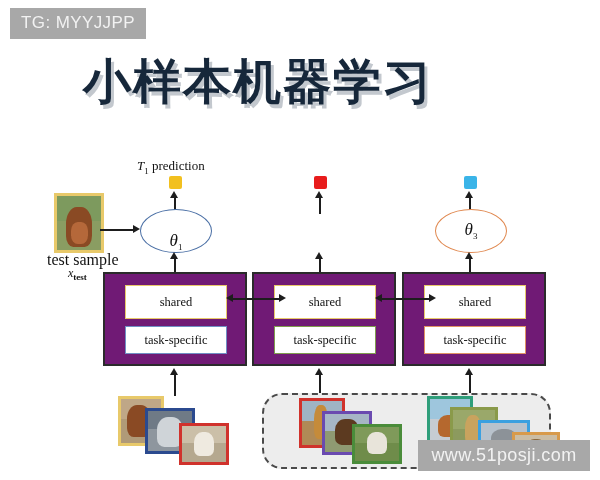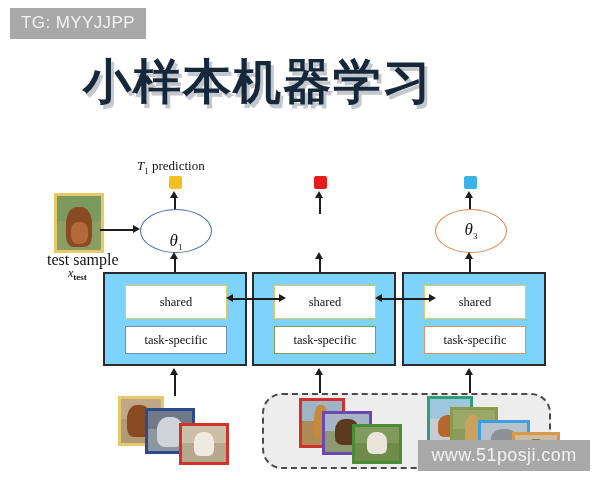--- a/index.html
+++ b/index.html
@@ -36,21 +36,21 @@
   .sub{font-size:9px;vertical-align:sub;font-style:normal;}
 
   .swatch{position:absolute;width:13px;height:13px;border-radius:2px;}
 
   .ell{
     position:absolute;border-radius:50%;background:#fff;
     display:flex;align-items:center;justify-content:center;
     font-size:17px;color:#111;
   }
 
-  .outerbox{position:absolute;border:2.2px solid #2b2b2b;background:#7dd3fc;}
+  .outerbox{position:absolute;border:2.2px solid #2b2b2b;background:#701a75;}
   .inbox{
     position:absolute;background:#fff;
     display:flex;align-items:center;justify-content:center;
     font-size:12.5px;color:#111;
   }
 
   
   .ln{position:absolute;background:#1d1d1d;}
   .vl{width:2px;}
   .hl{height:2px;}

